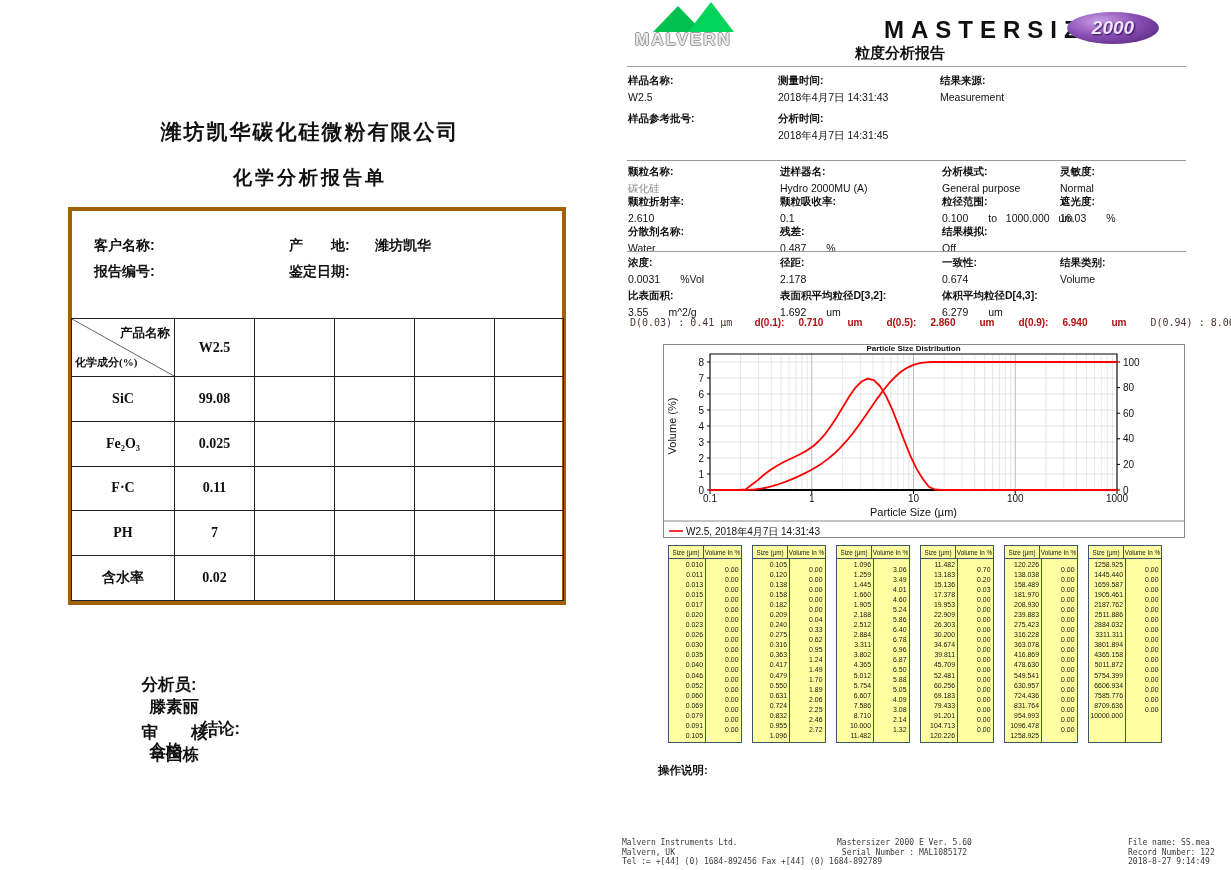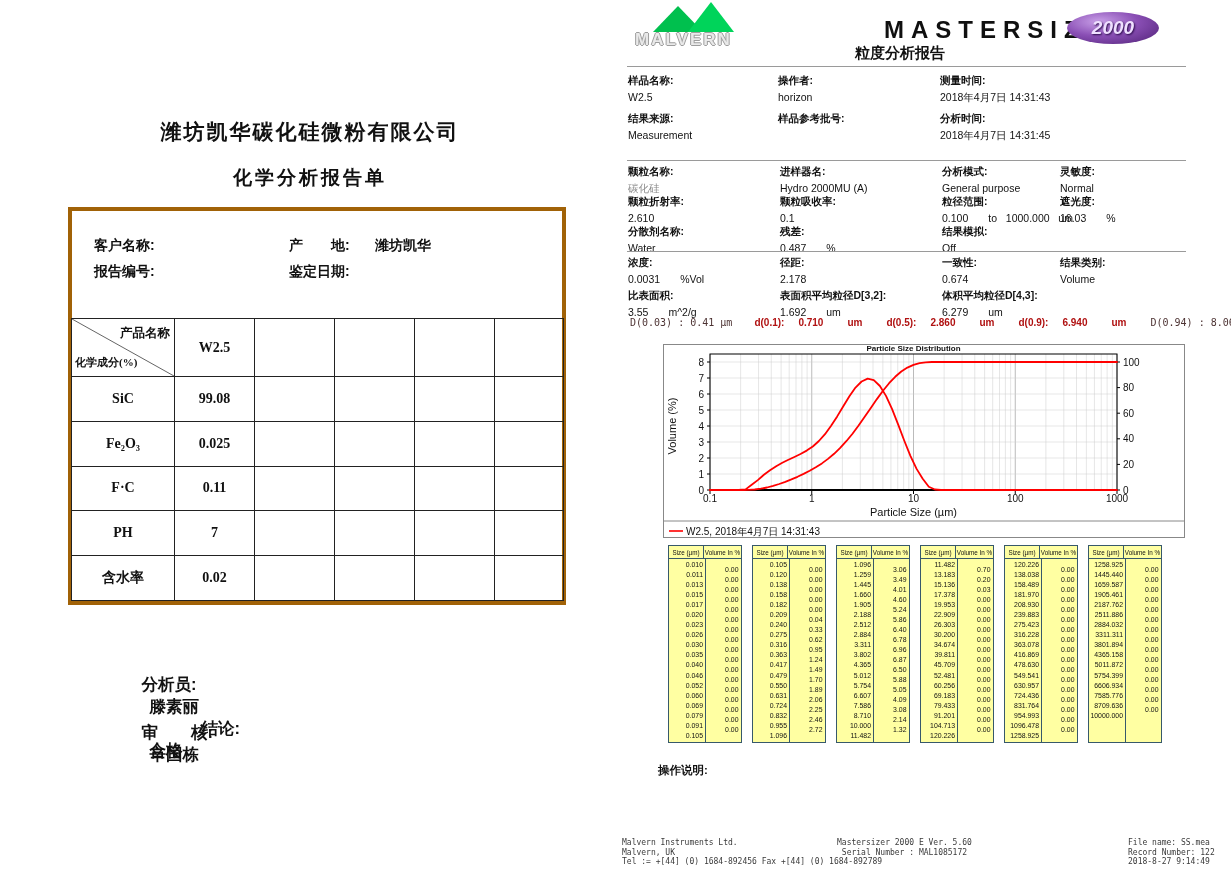--- a/index.html
+++ b/index.html
@@ -181,24 +181,20 @@
     </div>
     <div class="ms-word">MASTERSIZER</div>
     <div class="badge2000">2000</div>
     <div class="report-title-cn">粒度分析报告</div>
 
     <div class="rule" style="top:66px;"></div>
     <div class="grid grid-sample" id="sec-sample">
         <div>
           <div class="f-label">样品名称:</div>
           <div class="f-value"><span>W2.5</span></div>
-        </div>
-        <div>
-          <div class="f-label">操作者:</div>
-          <div class="f-value"><span>horizon</span></div>
         </div>
         <div>
           <div class="f-label">测量时间:</div>
           <div class="f-value"><span>2018年4月7日 14:31:43</span></div>
         </div>
         <div>
           <div class="f-label">结果来源:</div>
           <div class="f-value"><span>Measurement</span></div>
         </div>
         <div>

